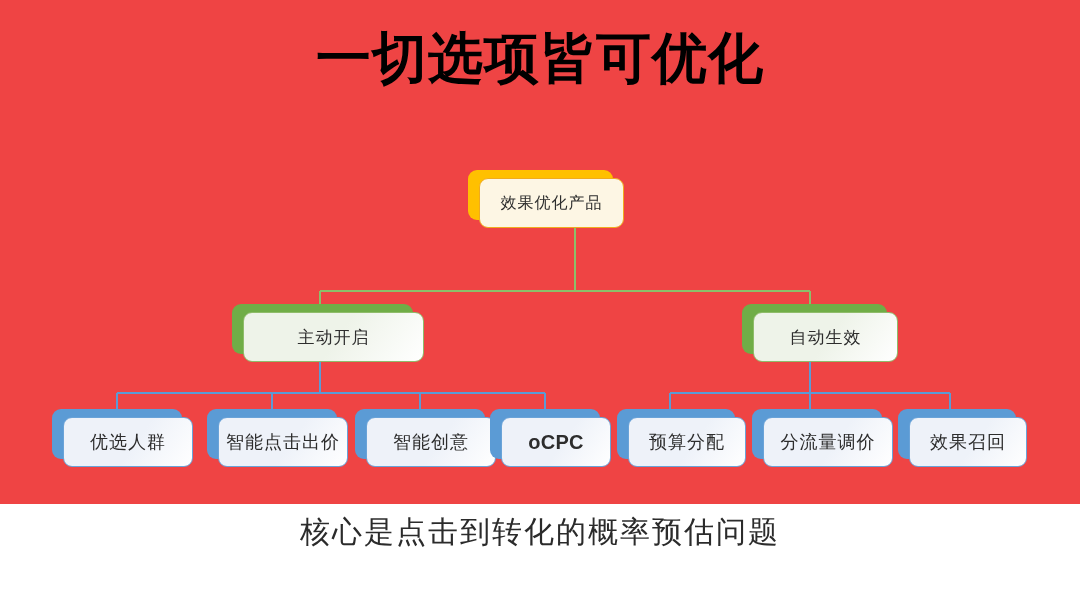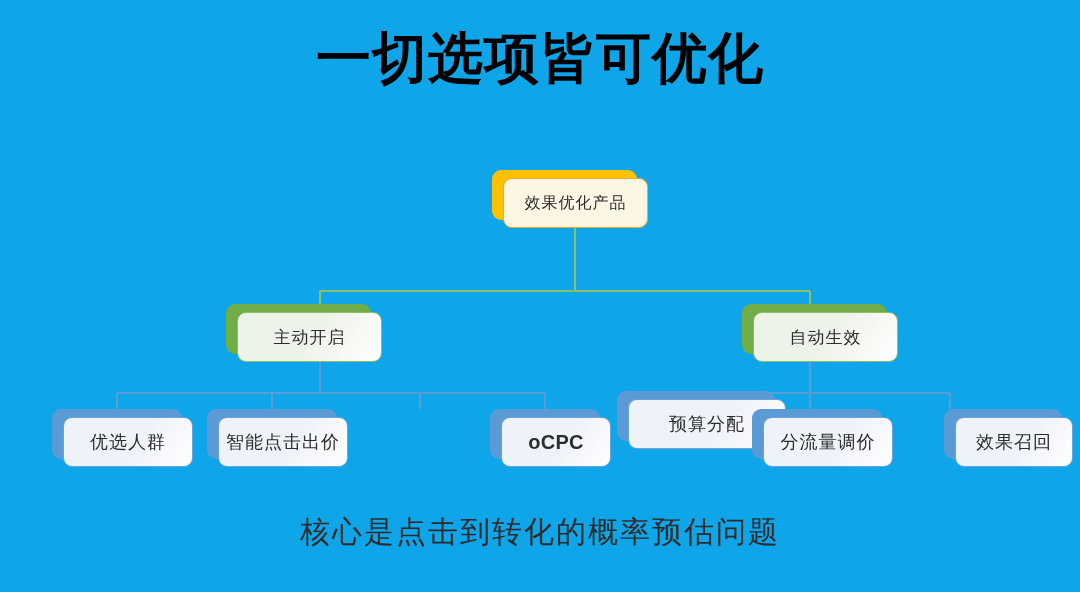--- a/index.html
+++ b/index.html
@@ -9,22 +9,22 @@
   }
   body {
     font-family: "Liberation Serif", "DejaVu Serif", serif;
     width: 1080px;
     height: 602px;
     overflow: hidden;
   }
   #slide {
     position: relative;
     width: 1080px;
-    height: 592px;
-    background: #0ea5e9;
+    height: 504px;
+    background: #ef4444;
   }
 
   
   #slide-title {
     position: absolute;
     left: 0;
     top: 27px;
     width: 1080px;
     text-align: center;
     font-family: "Liberation Sans", "DejaVu Sans", sans-serif;
@@ -159,28 +159,28 @@
 
       <g stroke="#5b9bd5" stroke-width="2.4" fill="none" shape-rendering="crispEdges">
         <line x1="810" y1="354" x2="810" y2="393"></line>
         <line x1="670" y1="393" x2="950" y2="393"></line>
         <line x1="670" y1="393" x2="670" y2="409"></line>
         <line x1="810" y1="393" x2="810" y2="409"></line>
         <line x1="950" y1="393" x2="950" y2="409"></line>
       </g>
     </svg>
 
-    <div class="node root" style="left:492px; top:170px;">
+    <div class="node root" style="left:468px; top:170px;">
       <div class="shadow"></div>
       <div class="face">
         <span class="label">效果优化产品</span>
       </div>
     </div>
 
-    <div class="node branch" style="left:226px; top:304px;">
+    <div class="node branch" style="left:232px; top:304px;padding-left:36px;">
       <div class="shadow"></div>
       <div class="face">
         <span class="label">主动开启</span>
       </div>
     </div>
 
     <div class="node branch" style="left:742px; top:304px;">
       <div class="shadow"></div>
       <div class="face">
         <span class="label">自动生效</span>
@@ -194,43 +194,49 @@
       </div>
     </div>
 
     <div class="node leaf" style="left:207px; top:409px; width:130px;">
       <div class="shadow"></div>
       <div class="face">
         <span class="label">智能点击出价</span>
       </div>
     </div>
 
+    <div class="node leaf" style="left:355px; top:409px; width:130px;">
+      <div class="shadow"></div>
+      <div class="face">
+        <span class="label">智能创意</span>
+      </div>
+    </div>
 
     <div class="node leaf" style="left:490px; top:409px; width:110px;">
       <div class="shadow"></div>
       <div class="face">
         <span class="label latin">oCPC</span>
       </div>
     </div>
 
-    <div class="node leaf" style="left:617px; top:391px; width:118px;padding-left:40px;">
+    <div class="node leaf" style="left:617px; top:409px; width:118px;">
       <div class="shadow"></div>
       <div class="face">
         <span class="label">预算分配</span>
       </div>
     </div>
 
     <div class="node leaf" style="left:752px; top:409px; width:130px;">
       <div class="shadow"></div>
       <div class="face">
         <span class="label">分流量调价</span>
       </div>
     </div>
 
-    <div class="node leaf" style="left:898px; top:409px; width:118px;margin-left:46px;">
+    <div class="node leaf" style="left:898px; top:409px; width:118px;">
       <div class="shadow"></div>
       <div class="face">
         <span class="label">效果召回</span>
       </div>
     </div>
 
   </div>
 
   <div id="slide-caption">核心是点击到转化的概率预估问题</div>
 

